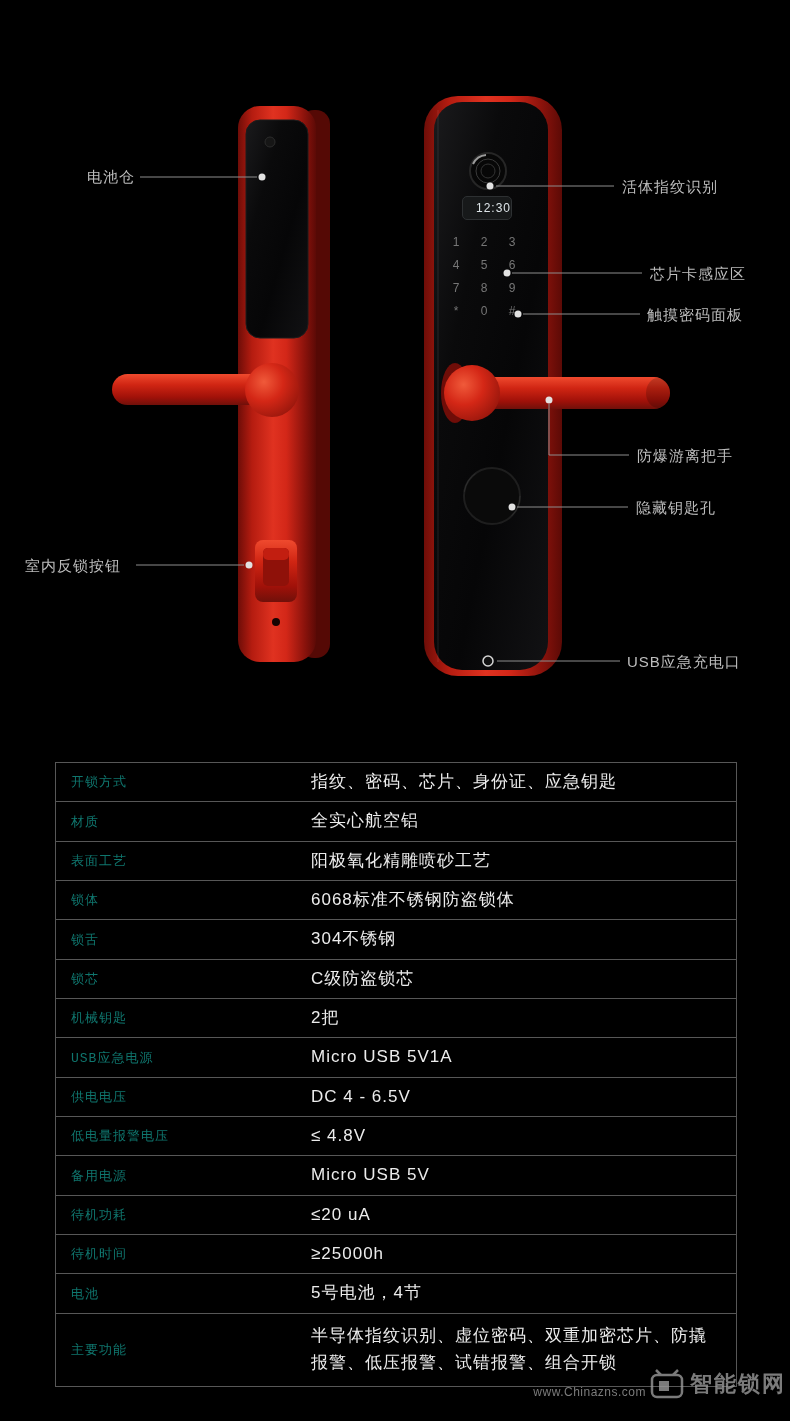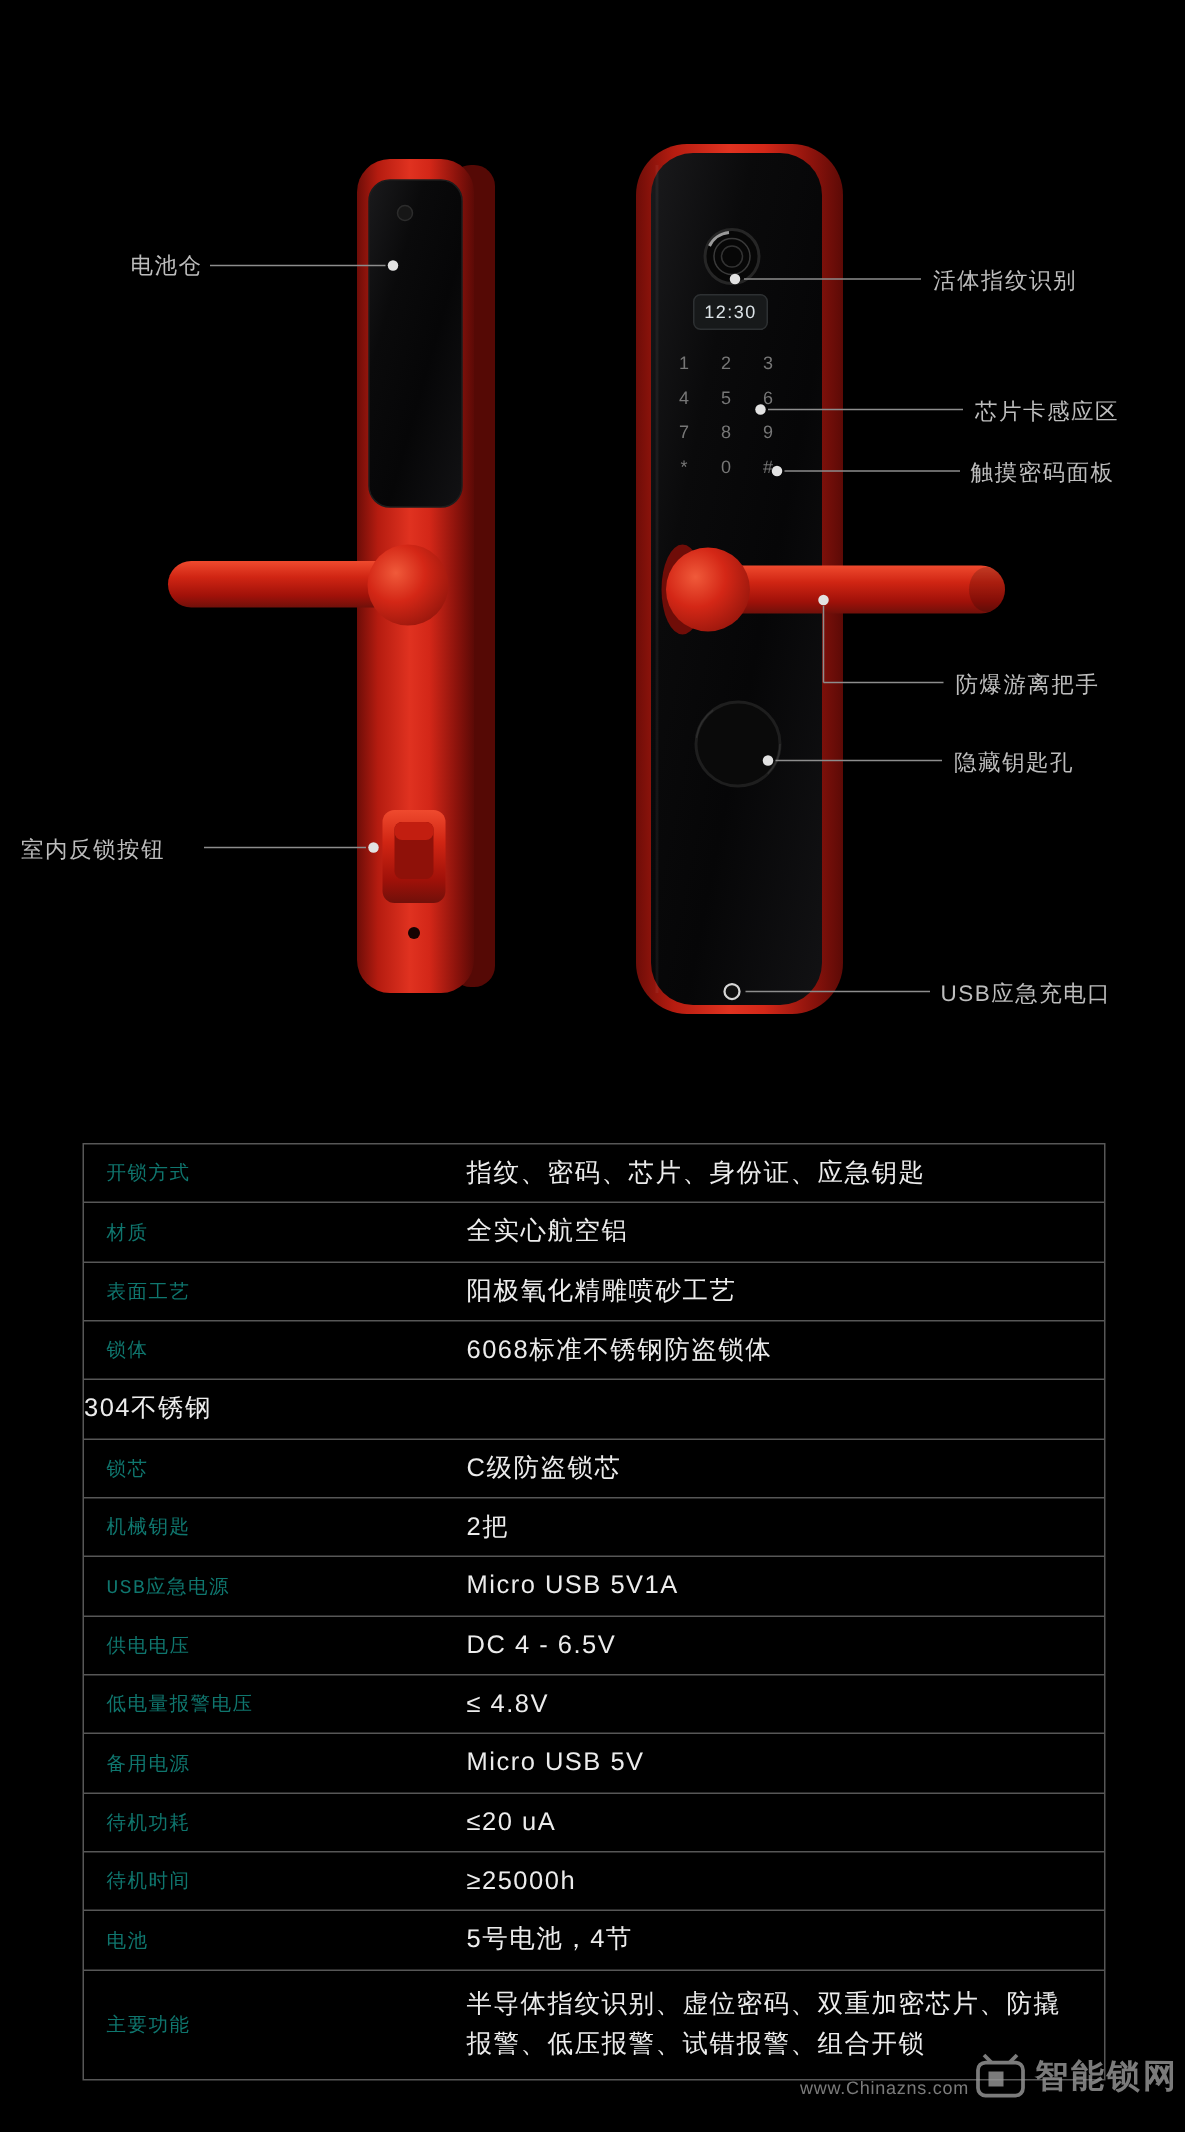--- a/index.html
+++ b/index.html
@@ -3,27 +3,27 @@
 <meta charset="utf-8">
 <style>
   html,body{margin:0;padding:0;background:#000;}
   .page{position:relative;width:790px;height:1421px;background:#000;overflow:hidden;
         font-family:"Liberation Sans","DejaVu Sans",sans-serif;}
   
   .product{position:absolute;left:0;top:0;width:790px;height:760px;}
   .lock-art{position:absolute;left:0;top:0;}
   .display-time{position:absolute;left:462px;top:196px;width:50px;height:24px;
         background:#17191a;border:1px solid #2d3032;border-radius:5px;box-sizing:border-box;
-        color:#dde4e8;font-size:12px;line-height:22px;text-align:center;letter-spacing:1px;}
+        color:#dde4e8;font-size:12px;line-height:22px;text-align:right;letter-spacing:1px;}
   .keypad{position:absolute;left:442px;top:231px;width:84px;display:grid;
         grid-template-columns:repeat(3,28px);grid-auto-rows:23px;}
   .keypad span{color:#767676;font-size:12px;text-align:center;line-height:23px;}
   .co{position:absolute;font-size:15px;color:#bdbdbd;letter-spacing:1px;white-space:nowrap;}
   #co-battery{left:85px;top:168px;width:50px;text-align:right;}
-  #co-antilock{left:14px;top:557px;width:118px;text-align:left;}
+  #co-antilock{left:14px;top:557px;width:118px;text-align:center;}
   #co-fingerprint{left:622px;top:178px;}
   #co-card{left:650px;top:265px;}
   #co-keypad{left:647px;top:306px;}
   #co-handle{left:637px;top:447px;}
   #co-keyhole{left:636px;top:499px;}
   #co-usb{left:627px;top:653px;}
   
   .specs{position:absolute;left:55px;top:762px;width:682px;border:1px solid #575757;box-sizing:border-box;}
   .spec-row{display:flex;min-height:36px;border-bottom:1px solid #575757;align-items:center;}
   .spec-row:last-child{border-bottom:none;min-height:72px;}
@@ -168,20 +168,21 @@
       </div>
     <div class="spec-row">
         <div class="spec-label">表面工艺</div>
         <div class="spec-value">阳极氧化精雕喷砂工艺</div>
       </div>
     <div class="spec-row">
         <div class="spec-label">锁体</div>
         <div class="spec-value">6068标准不锈钢防盗锁体</div>
       </div>
     <div class="spec-row">
+        <div class="spec-label">锁舌</div>
         <div class="spec-value">304不锈钢</div>
       </div>
     <div class="spec-row">
         <div class="spec-label">锁芯</div>
         <div class="spec-value">C级防盗锁芯</div>
       </div>
     <div class="spec-row">
         <div class="spec-label">机械钥匙</div>
         <div class="spec-value">2把</div>
       </div>

